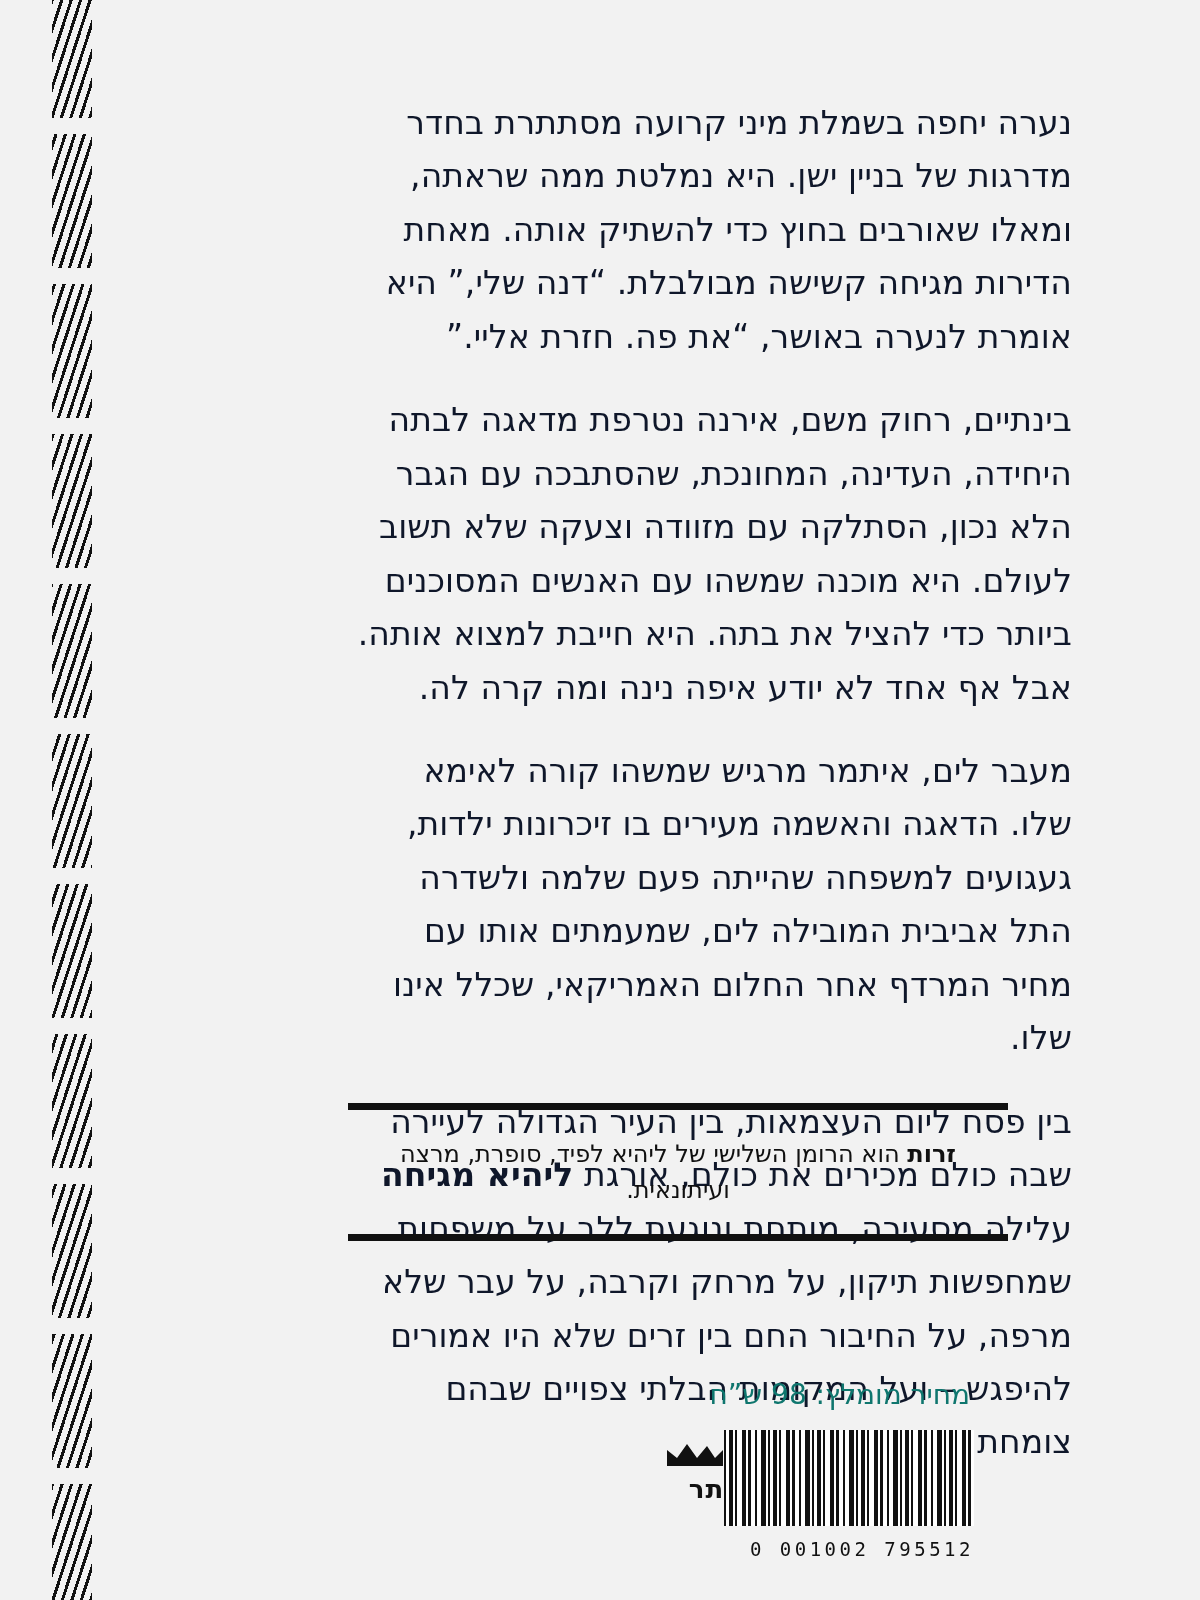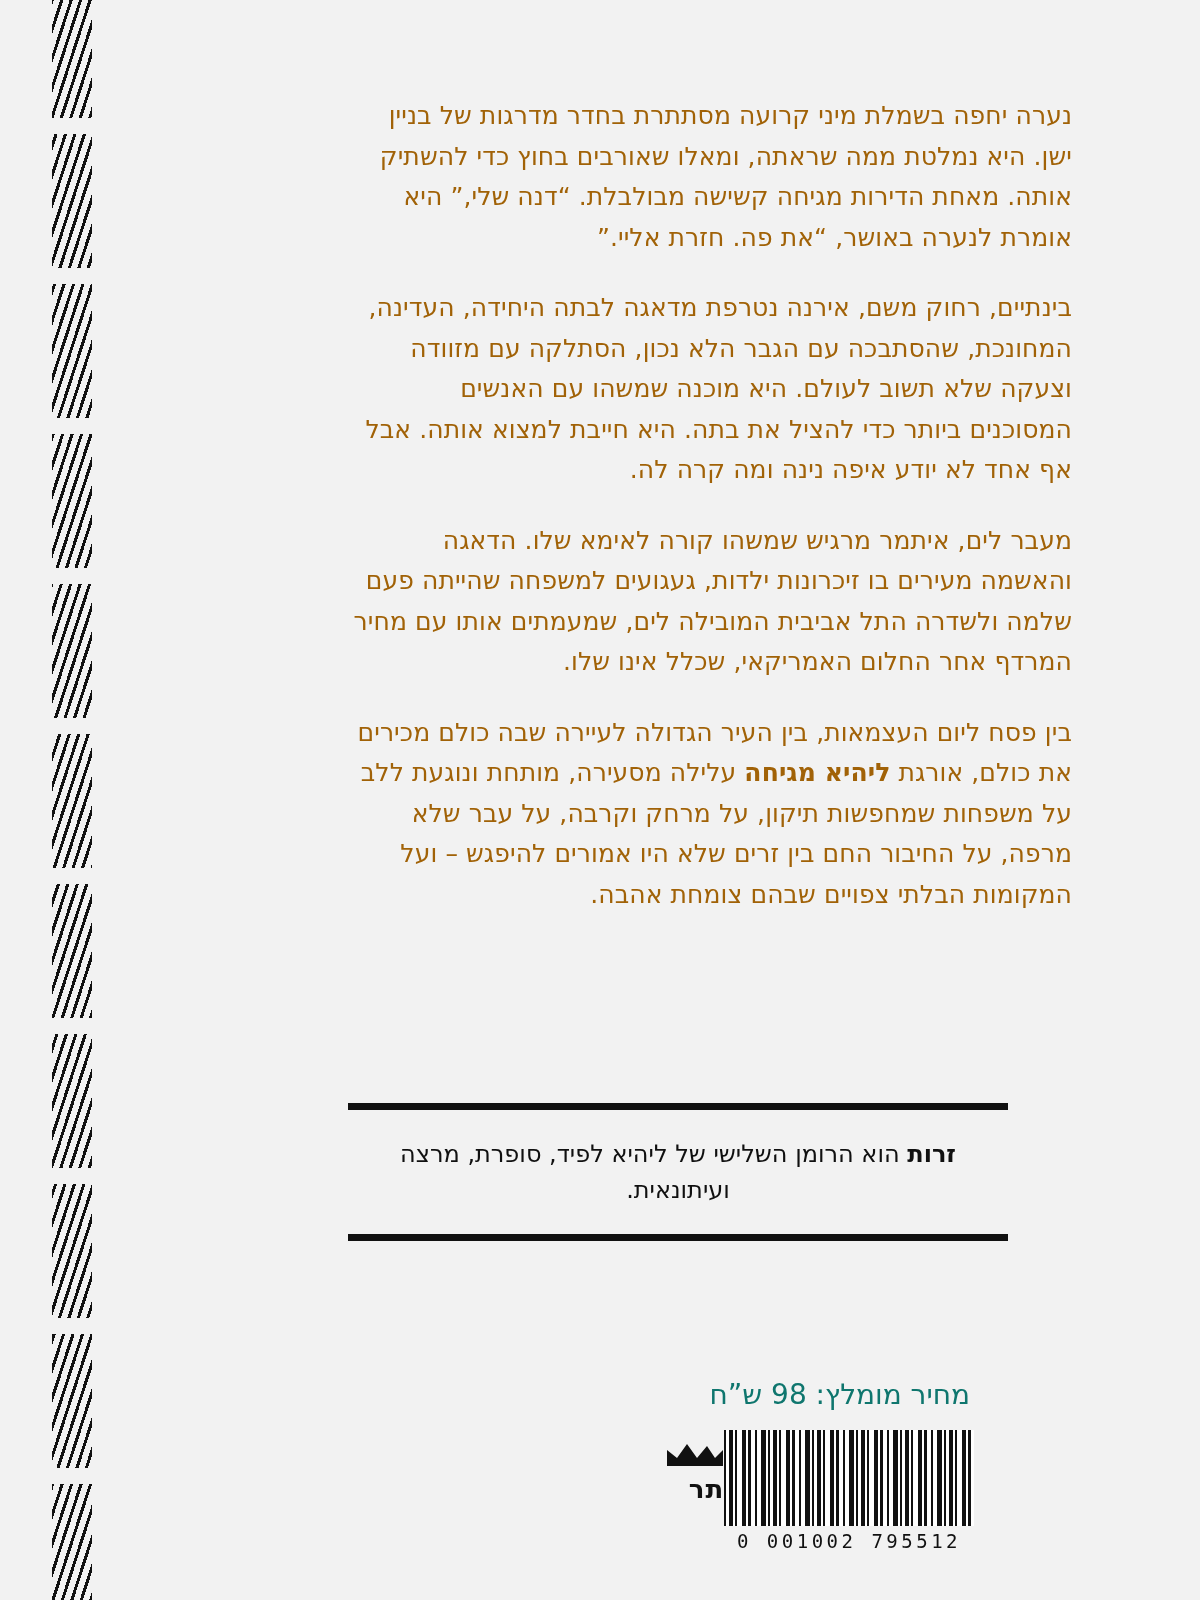--- a/index.html
+++ b/index.html
@@ -67,23 +67,23 @@
   .blurb {
     position: absolute;
     top: 96px;
     right: 128px;
     width: 720px;
     text-align: right;
     direction: rtl;
   }
   .blurb p {
     margin: 0 0 30px 0;
-    font-size: 25px;
+    font-size: 33px;
     line-height: 1.62;
-    color: #a16207;
+    color: #0f172a;
     letter-spacing: 0.1px;
   }
   .blurb p:last-child { margin-bottom: 0; }
   .blurb b { font-weight: bold; }
 
   
   .authorbox {
     position: absolute;
     top: 1103px;
     right: 192px;
@@ -153,26 +153,26 @@
         #111 0px, #111 2px, #fff 2px, #fff 5px,
         #111 5px, #111 9px, #fff 9px, #fff 11px,
         #111 11px, #111 13px, #fff 13px, #fff 18px,
         #111 18px, #111 22px, #fff 22px, #fff 24px,
         #111 24px, #111 27px, #fff 27px, #fff 31px,
         #111 31px, #111 33px, #fff 33px, #fff 37px,
         #111 37px, #111 42px, #fff 42px, #fff 44px);
     border: 0;
   }
   .barnum {
-    margin-top: 4px;
+    margin-top: 12px;
     font-family: "DejaVu Sans Mono", "Liberation Mono", monospace;
     font-size: 19px;
     letter-spacing: 3.5px;
     color: #111111;
-    text-align: center;
+    text-align: right;
     direction: ltr;
   }
 </style>
 </head>
 <body>
 
 <div class="page">
 
   <div class="spine">
     <div class="spine-inner"></div>

